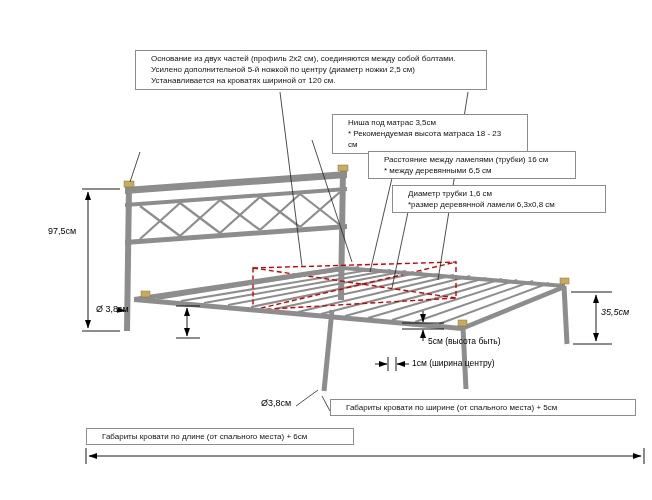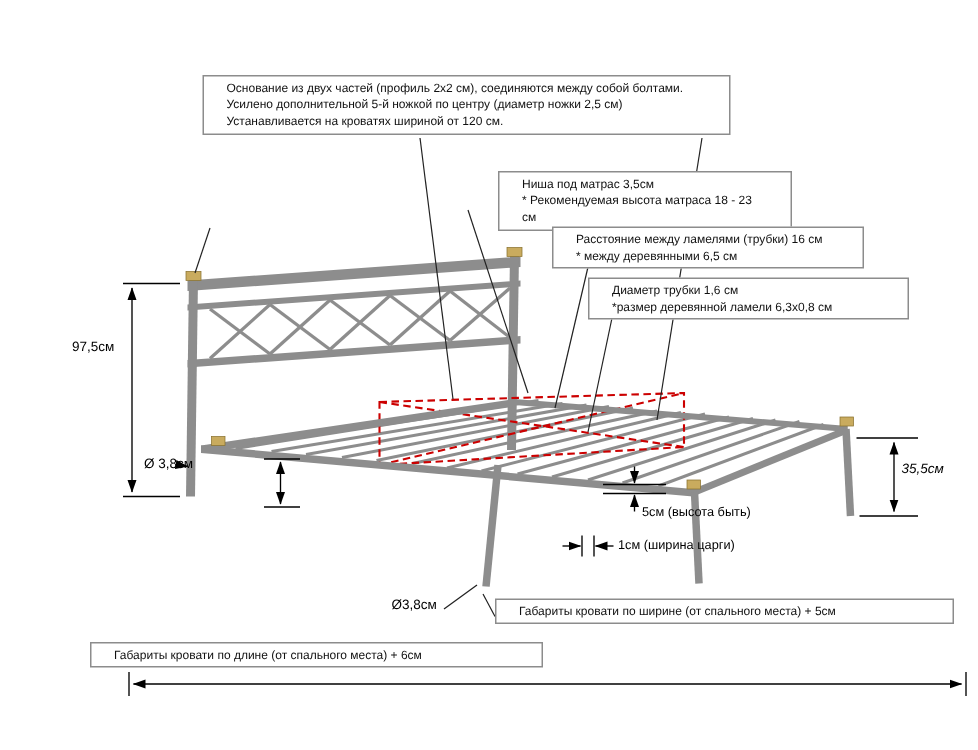--- a/index.html
+++ b/index.html
@@ -151,27 +151,27 @@
 
   <div class="callout" style="left:368px; top:151px; width:208px;">Расстояние между ламелями (трубки) 16 см
 * между деревянными 6,5 см</div>
 
   <div class="callout" style="left:380px; top:185px; width:214px;margin-left:12px;">Диаметр трубки 1,6 см
 *размер деревянной ламели 6,3х0,8 см</div>
 
 
   <div class="callout" style="left:330px; top:399px; width:306px;">Габариты кровати по ширине (от спального места) + 5см</div>
 
-  <div class="callout" style="left:60px; top:428px; width:302px;">Габариты кровати по длине (от спального места) + 6см</div>
+  <div class="callout" style="left:86px; top:428px; width:268px;">Габариты кровати по длине (от спального места) + 6см</div>
 
   <div class="dimlabel" style="left:48px; top:226px;">97,5см</div>
 
   <div class="dimlabel" style="left:96px; top:304px;">Ø 3,8см</div>
 
   <div class="dimlabel" style="left:601px; top:307px;font-style:italic;">35,5см</div>
 
   <div class="dimlabel" style="left:428px; top:336px; font-size:8.5px;">5см (высота быть)</div>
 
-  <div class="dimlabel" style="left:412px; top:358px; font-size:8.5px;">1см (ширина царги)</div>
+  <div class="dimlabel" style="left:412px; top:358px; font-size:8.5px;">1см (ширина центру)</div>
 
   <div class="dimlabel" style="left:261px; top:398px;">Ø3,8см</div>
 
 </div>
 
 </body></html>

